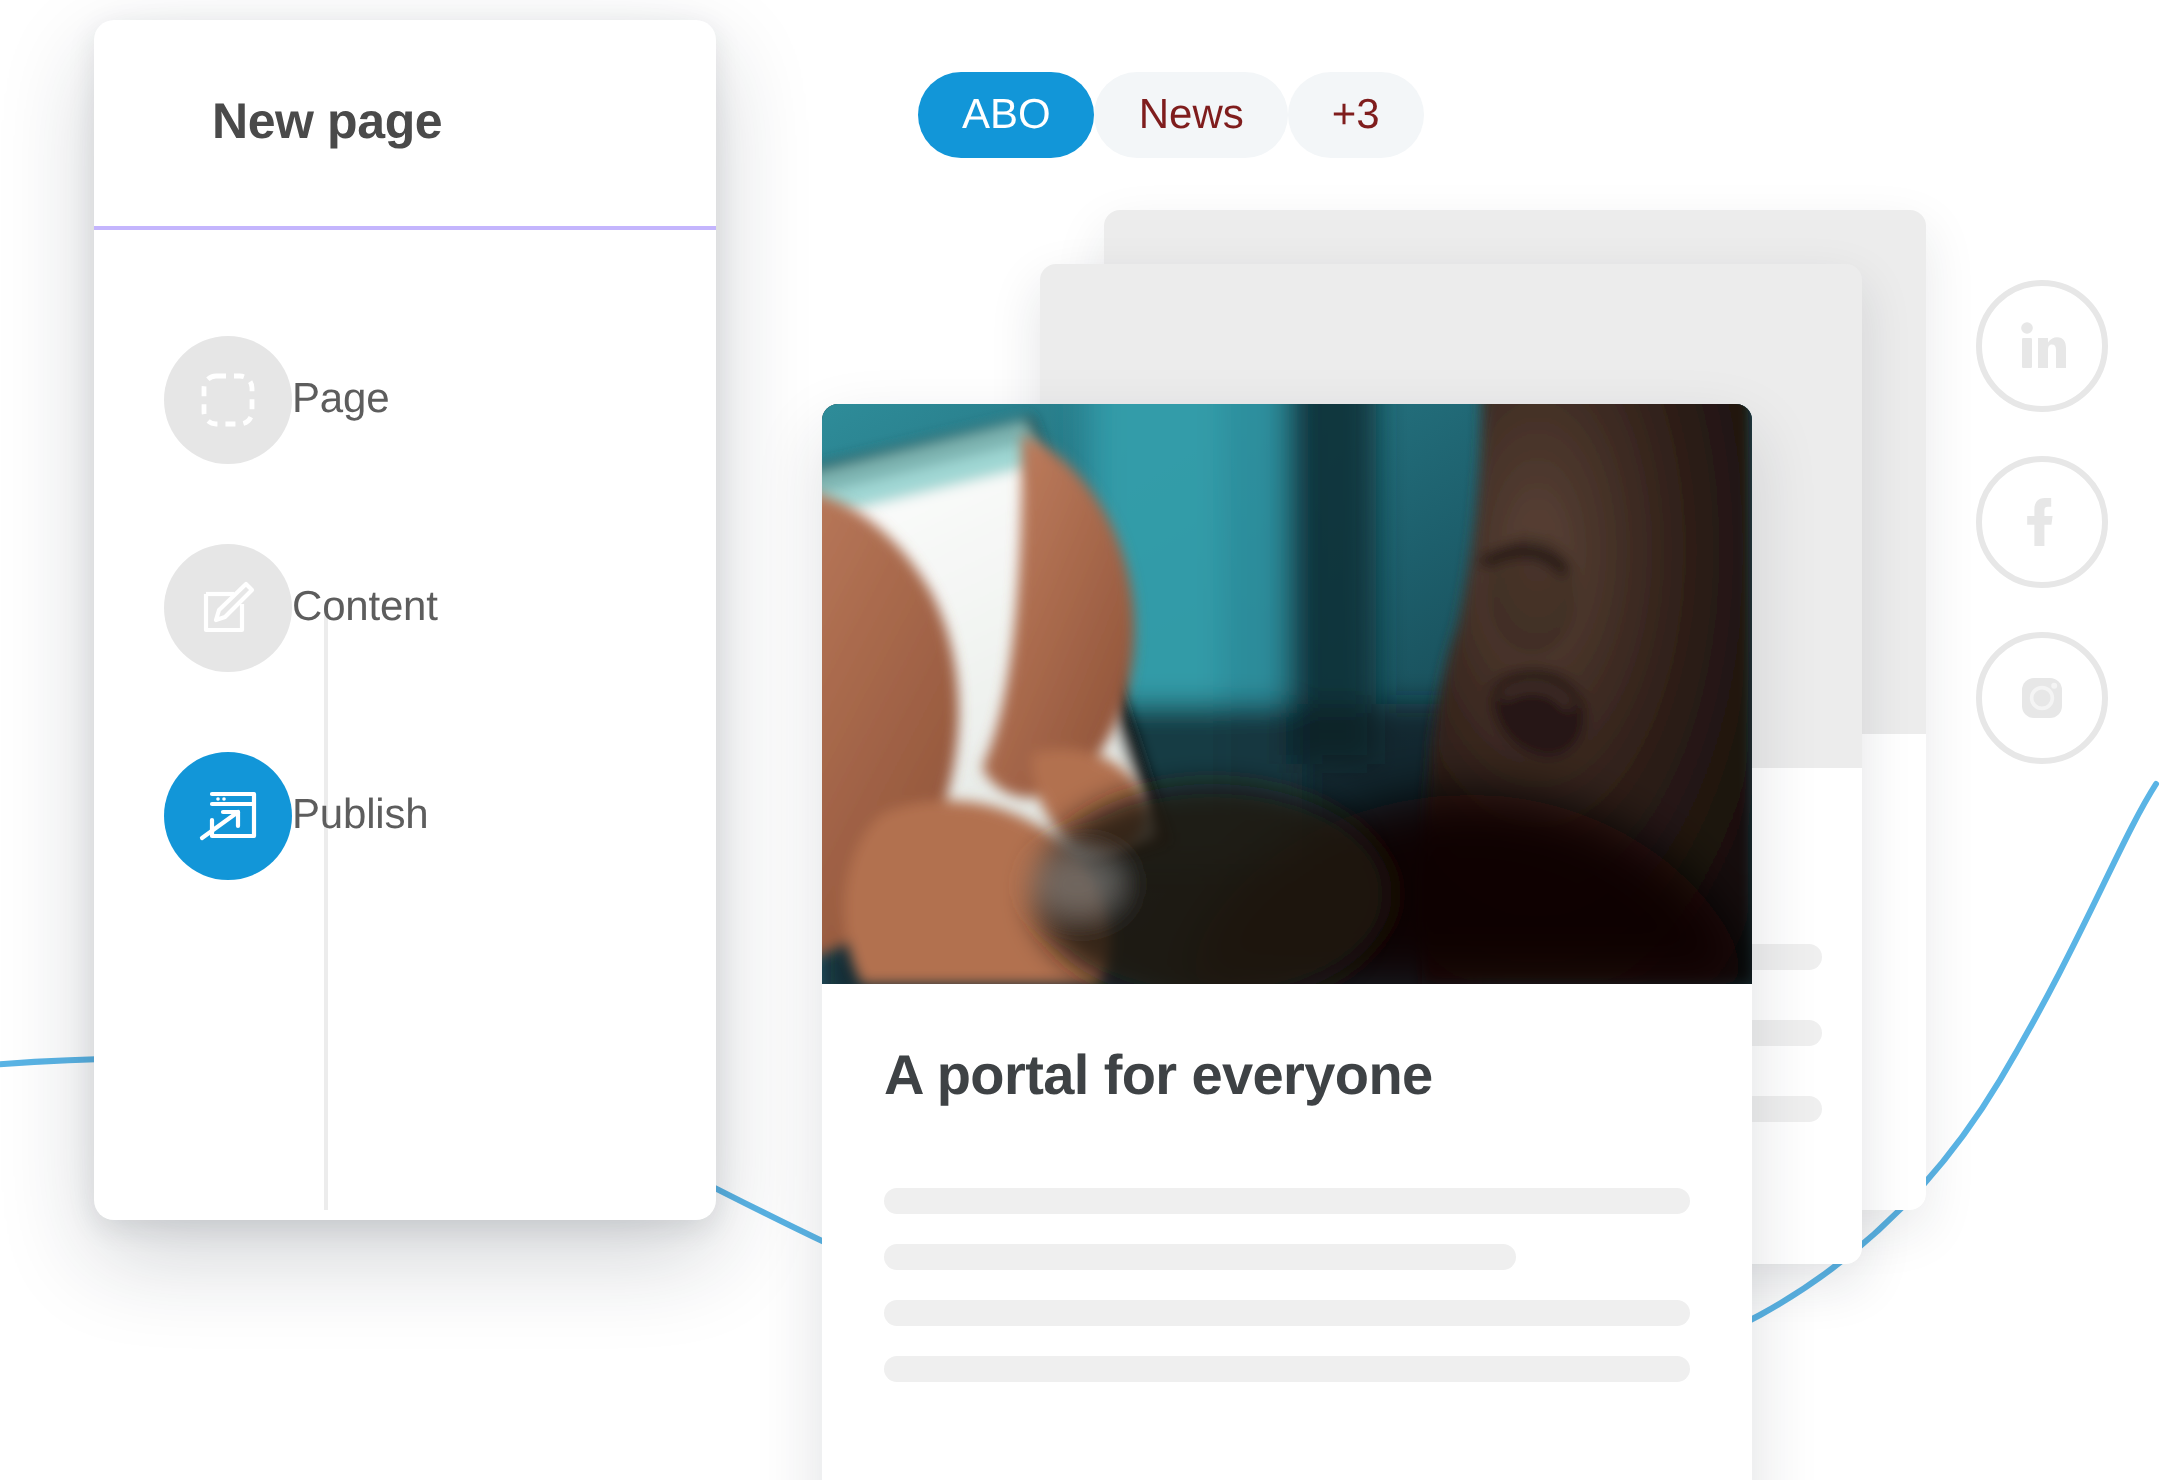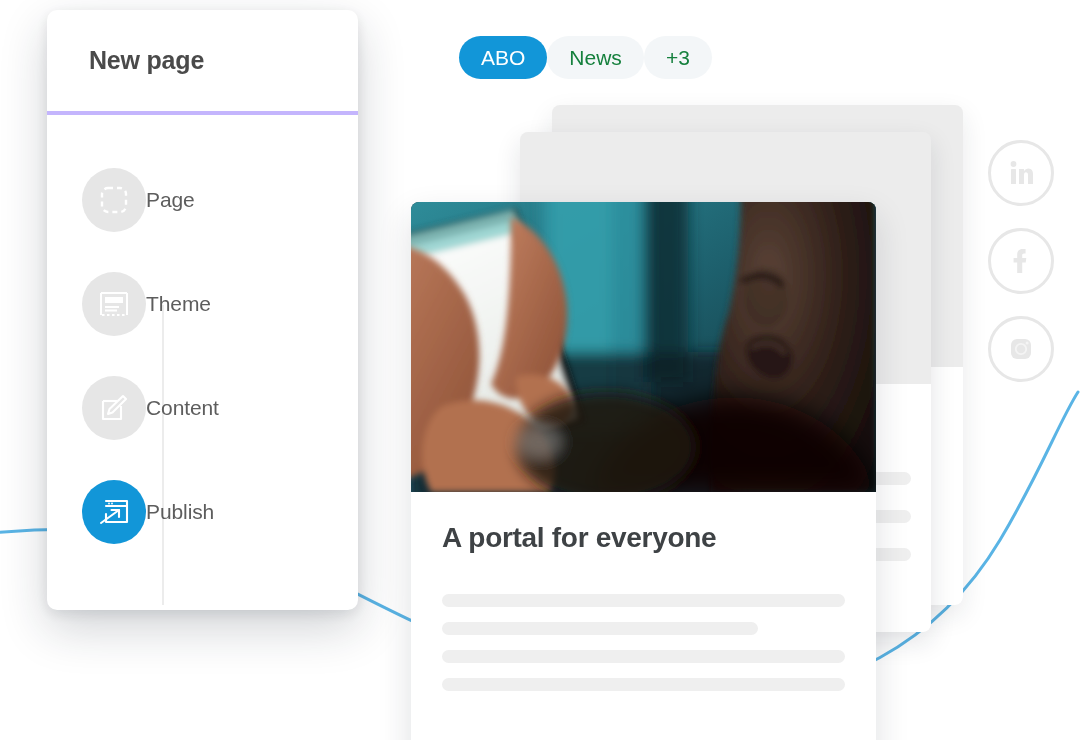--- a/index.html
+++ b/index.html
@@ -37,24 +37,24 @@
     top: 10px;
     width: 311px;
     height: 600px;
     background: #ffffff;
     border-radius: 10px;
     box-shadow: 0 18px 48px rgba(25,35,50,0.20), 0 4px 14px rgba(25,35,50,0.10);
     z-index: 5;
   }
   .wizard-header {
     height: 105px;
-    border-bottom: 4px solid #c4b5fd;
-    display: flex;
-    align-items: center;
-    padding-left: 42px;
+    border-bottom: 2px solid #c4b5fd;
+    display: flex;
+    align-items: center;
+    padding-left: 59px;
     box-sizing: border-box;
   }
   .wizard-title {
     font-size: 25px;
     font-weight: 700;
     color: #4a4a4a;
     letter-spacing: -0.2px;
   }
 
   .steps {
@@ -102,21 +102,21 @@
     position: absolute;
     left: 459px;
     top: 36px;
     display: flex;
     z-index: 8;
   }
   .pill {
     height: 43px;
     border-radius: 22px;
     background: #f3f6f8;
-    color: #15803d;
+    color: #7f1d1d;
     font-size: 21px;
     display: flex;
     align-items: center;
     justify-content: center;
     padding: 0 22px;
     box-sizing: border-box;
     white-space: nowrap;
   }
   .pill.active {
     background: #1296d8;
@@ -407,33 +407,20 @@
 
       <div class="step">
         <div class="step-bullet">
           <svg width="30" height="30" viewBox="0 0 30 30">
             <rect x="3" y="3" width="24" height="24" rx="6" fill="none" stroke="#ffffff" stroke-width="2.4" stroke-dasharray="5 4"></rect>
           </svg>
         </div>
         <div class="step-label">Page</div>
       </div>
 
-      <div class="step">
-        <div class="step-bullet">
-          <svg width="30" height="28" viewBox="0 0 30 28">
-            <g stroke="#ffffff" stroke-width="2" fill="none">
-              <path d="M2 3 L2 25 M28 3 L28 25 M2 3 L28 3"></path>
-              <rect x="6" y="7" width="18" height="6" fill="#ffffff" stroke="none"></rect>
-              <path d="M6 17 L20 17 M6 20.5 L18 20.5" stroke-width="1.8"></path>
-              <path d="M3 25 L27 25" stroke-width="1.8" stroke-dasharray="2.5 2.5"></path>
-            </g>
-          </svg>
-        </div>
-        <div class="step-label">Theme</div>
-      </div>
 
       <div class="step">
         <div class="step-bullet">
           <svg width="30" height="30" viewBox="0 0 30 30">
             <g stroke="#ffffff" stroke-width="2.1" fill="none" stroke-linejoin="round">
               <path d="M4 8 L4 26 L22 26 L22 13"></path>
               <path d="M4 8 L18 8"></path>
               <path d="M9 21 L10.5 16 L24 3 L27 6 L13.5 19.5 Z"></path>
             </g>
           </svg>

